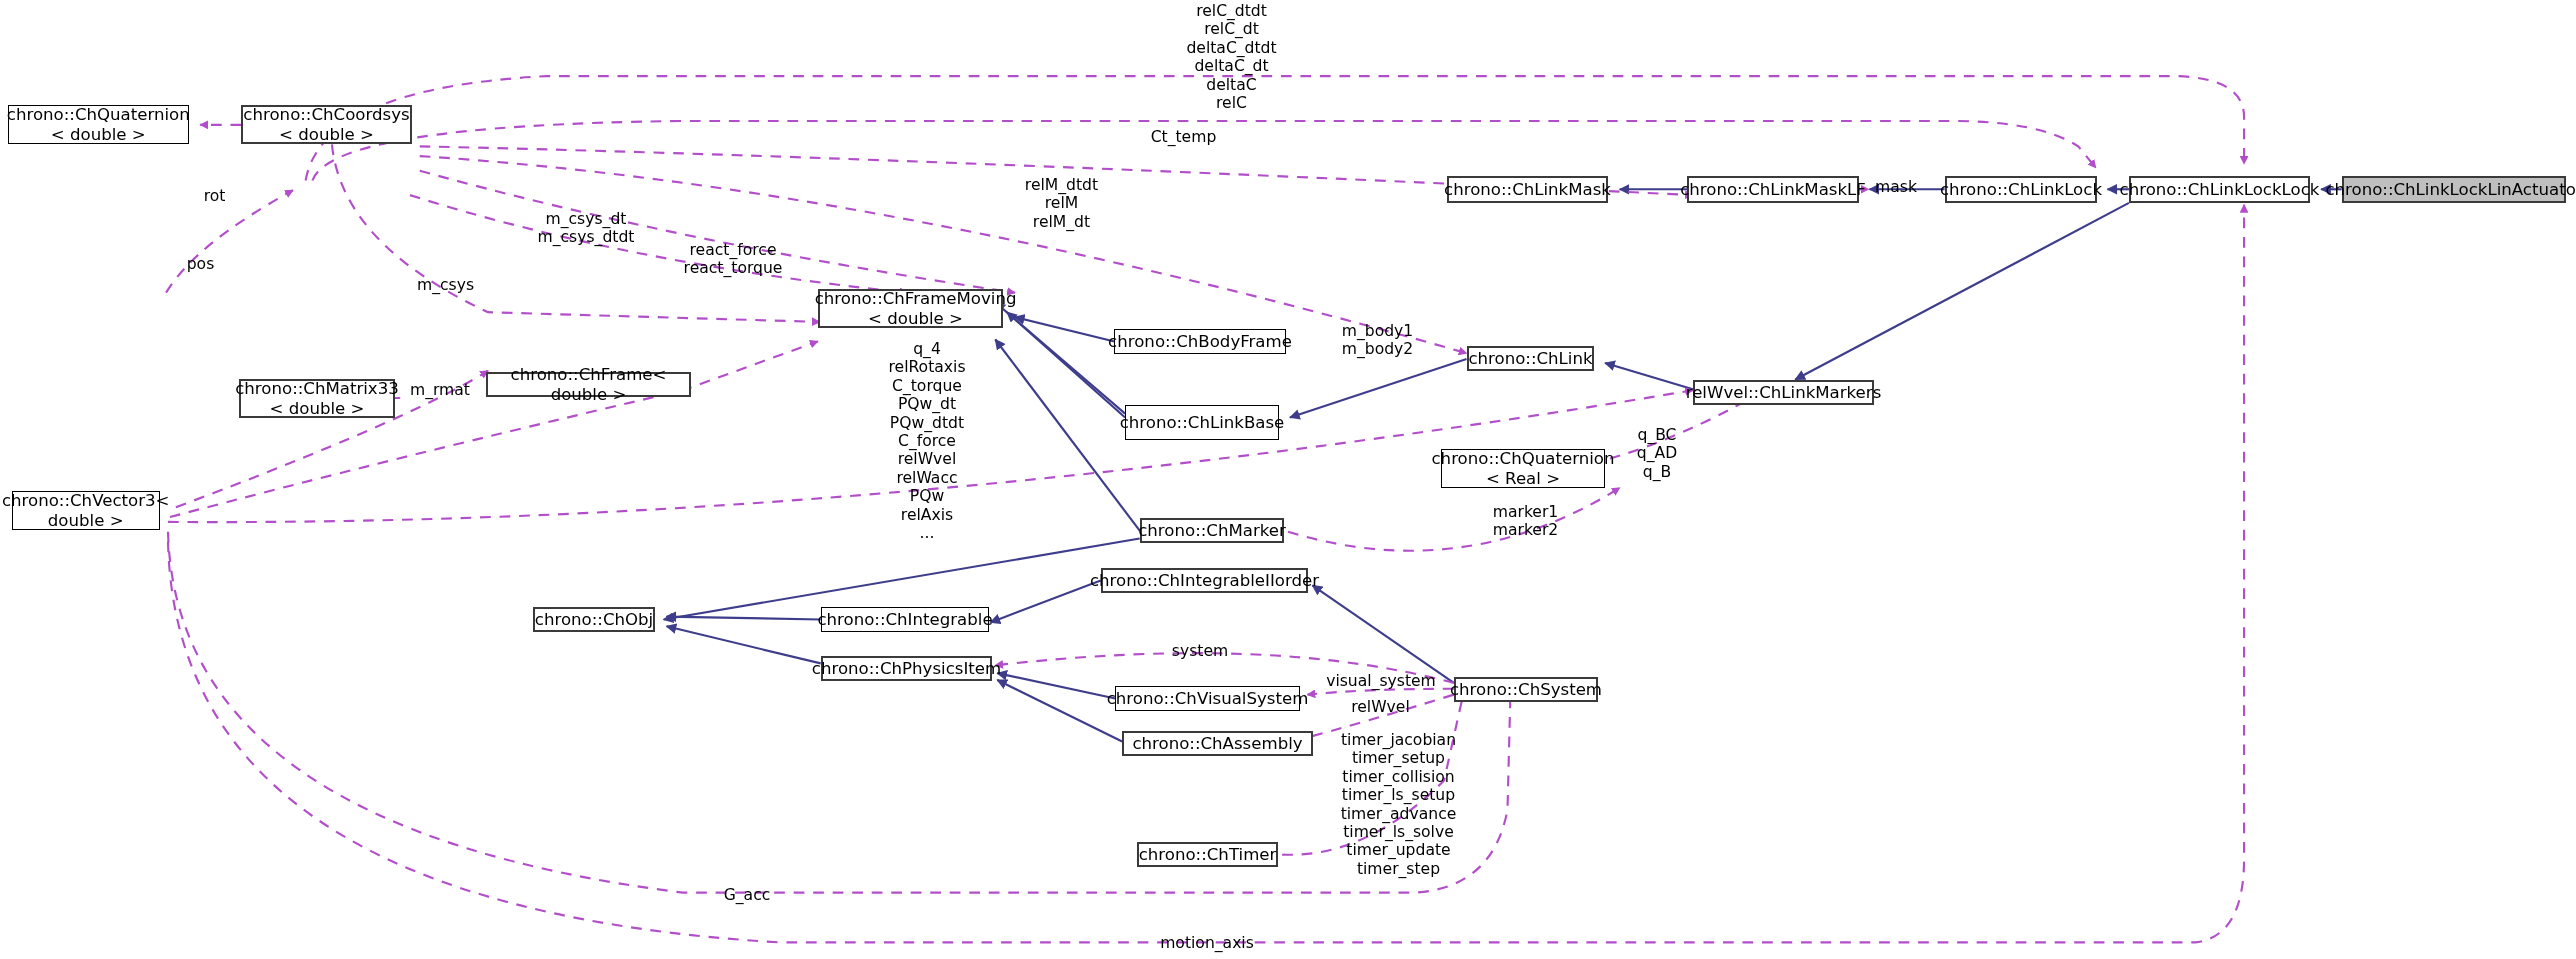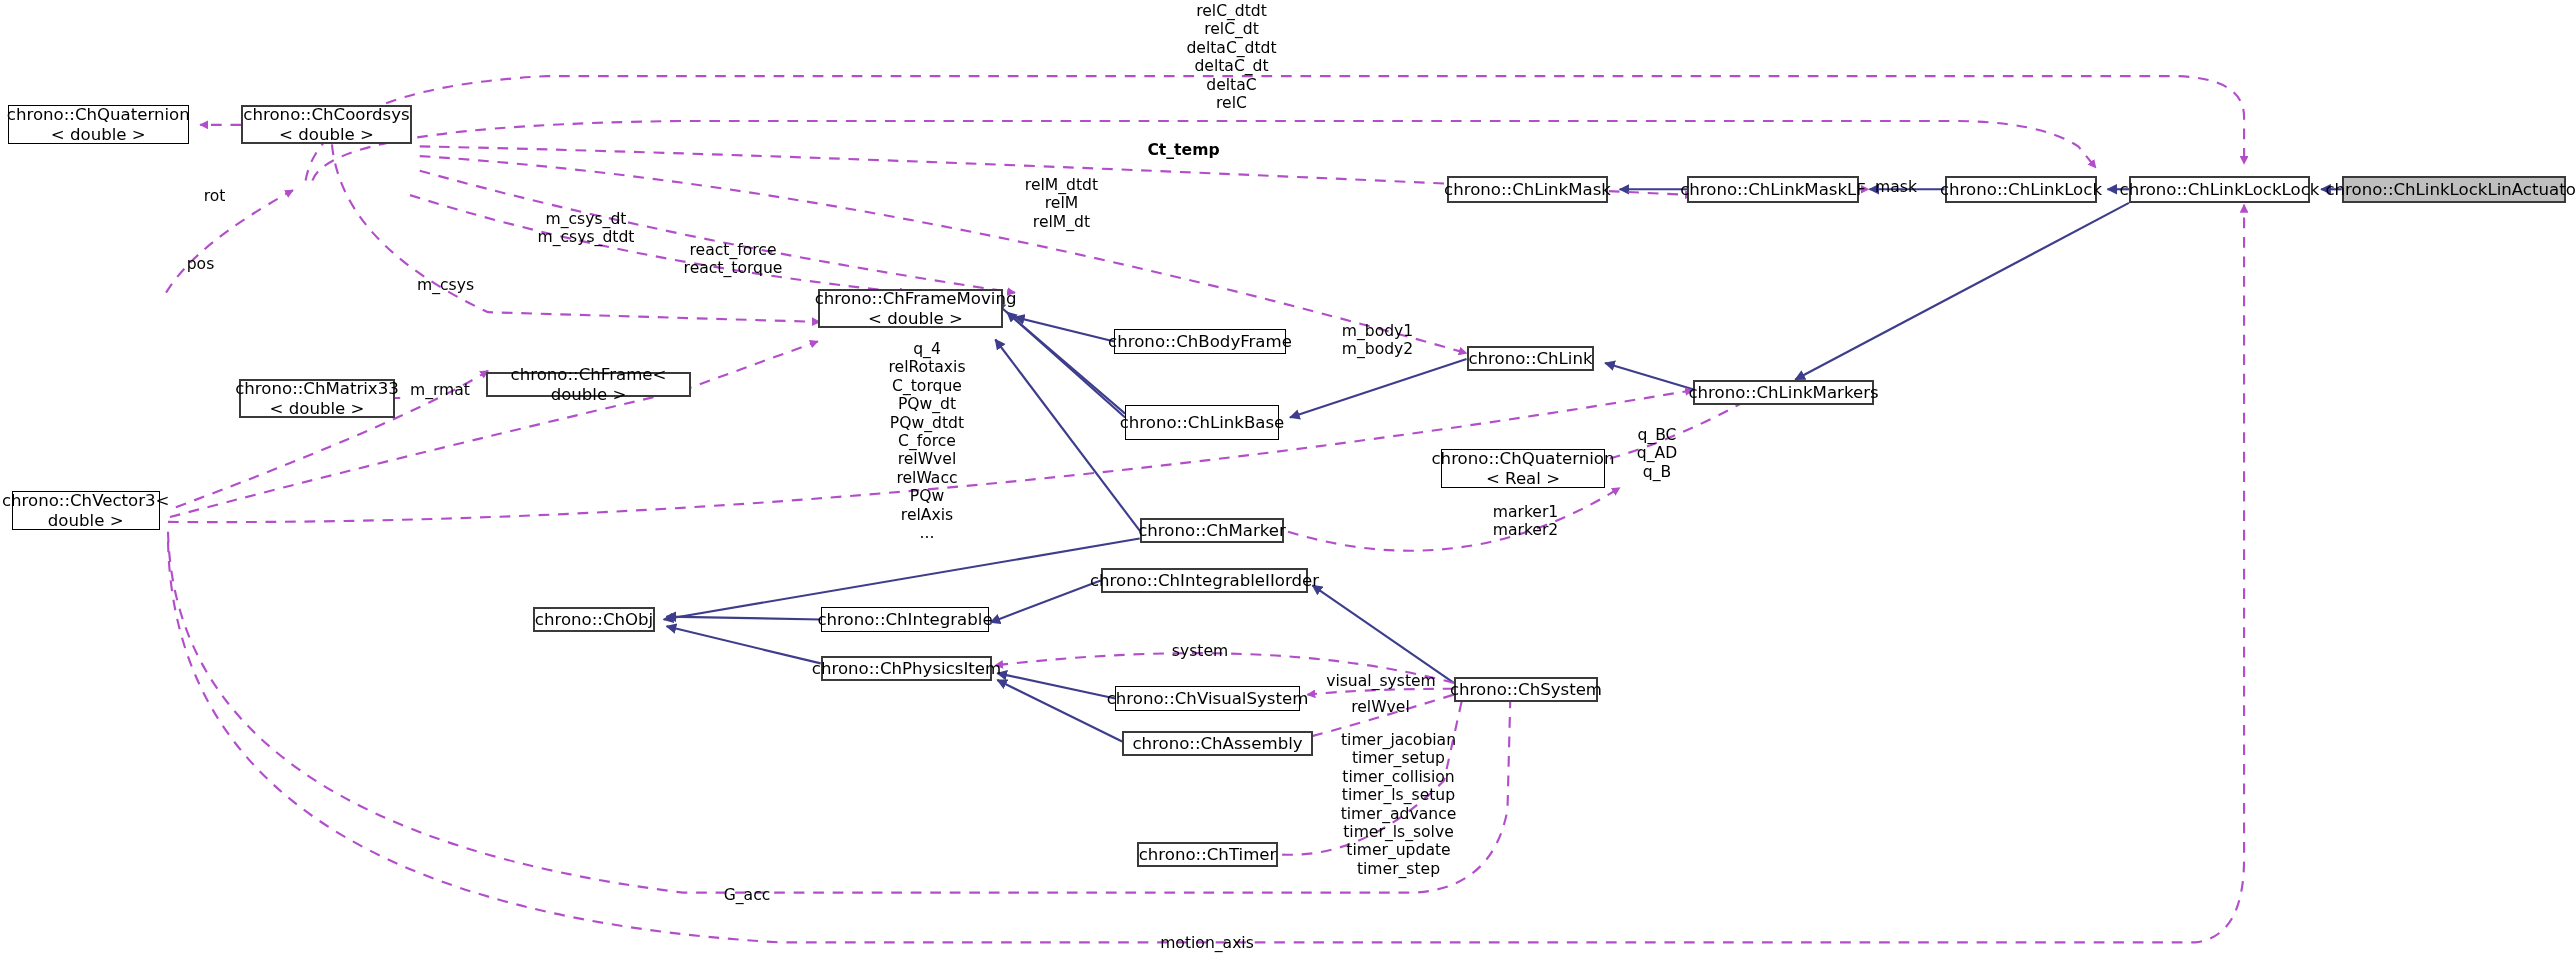--- a/index.html
+++ b/index.html
@@ -125,21 +125,21 @@
 &lt; double &gt;</div>
       <div class="node thick" style="left: 818px; top: 289px; width: 185px; height: 39px; padding-left: 16px;">chrono::ChFrameMoving
 &lt; double &gt;</div>
       <div class="node thick" style="left: 486px; top: 372px; width: 205px; height: 25px;">chrono::ChFrame&lt; double &gt;</div>
       <div class="node thick" style="left: 239px; top: 379px; width: 156px; height: 39px;">chrono::ChMatrix33
 &lt; double &gt;</div>
       <div class="node" style="left: 11.7px; top: 491px; width: 148px; height: 39px;">chrono::ChVector3&lt;
 double &gt;</div>
       <div class="node" style="left: 1114px; top: 329px; width: 172px; height: 25px;">chrono::ChBodyFrame</div>
       <div class="node thick" style="left: 1467px; top: 346px; width: 127px; height: 25px;">chrono::ChLink</div>
-      <div class="node thick" style="left: 1693px; top: 380px; width: 181px; height: 25px;">chrono::ChLinkMarkers</div>
+      <div class="node thick" style="left: 1693px; top: 380px; width: 181px; height: 25px;">relWvel::ChLinkMarkers</div>
       <div class="node" style="left: 1125px; top: 405px; width: 154px; height: 35px;">chrono::ChLinkBase</div>
       <div class="node" style="left: 1441px; top: 449px; width: 164px; height: 39px;">chrono::ChQuaternion
 &lt; Real &gt;</div>
       <div class="node thick" style="left: 1140px; top: 518px; width: 144px; height: 25px;">chrono::ChMarker</div>
       <div class="node thick" style="left: 1101px; top: 568px; width: 207px; height: 25px;">chrono::ChIntegrableIIorder</div>
       <div class="node thick" style="left: 533px; top: 607px; width: 122px; height: 25px;">chrono::ChObj</div>
       <div class="node" style="left: 821px; top: 607px; width: 168px; height: 25px;">chrono::ChIntegrable</div>
       <div class="node thick" style="left: 821px; top: 656px; width: 171px; height: 25px;">chrono::ChPhysicsItem</div>
       <div class="node" style="left: 1115px; top: 686px; width: 185px; height: 25px;">chrono::ChVisualSystem</div>
       <div class="node thick" style="left: 1454px; top: 677px; width: 144px; height: 25px;">chrono::ChSystem</div>
@@ -151,21 +151,21 @@
       <div class="node thick" style="left: 2129px; top: 176px; width: 181px; height: 27px;">chrono::ChLinkLockLock</div>
       <div class="node highlight thick" style="left: 2342px; top: 176px; width: 224px; height: 27px;">chrono::ChLinkLockLinActuator</div>
     </div>
   <div id="labels-layer">
       <div class="elabel" style="left: 1134px; top: 2px; width: 195px;">relC_dtdt
 relC_dt
 deltaC_dtdt
 deltaC_dt
 deltaC
 relC</div>
-      <div class="elabel" style="left: 1120px; top: 141px; width: 127px; font-weight: bold;">Ct_temp</div>
+      <div class="elabel" style="left: 1120px; top: 128px; width: 127px;">Ct_temp</div>
       <div class="elabel" style="left: 185px; top: 187px; width: 59px;">rot</div>
       <div class="elabel" style="left: 1854px; top: 178px; width: 84px;">mask</div>
       <div class="elabel" style="left: 995px; top: 176px; width: 133px;">relM_dtdt
 relM
 relM_dt</div>
       <div class="elabel" style="left: 500px; top: 210px; width: 172px;">m_csys_dt
 m_csys_dtdt</div>
       <div class="elabel" style="left: 171px; top: 255px; width: 59px;">pos</div>
       <div class="elabel" style="left: 656px; top: 241px; width: 154px;">react_force
 react_torque</div>

